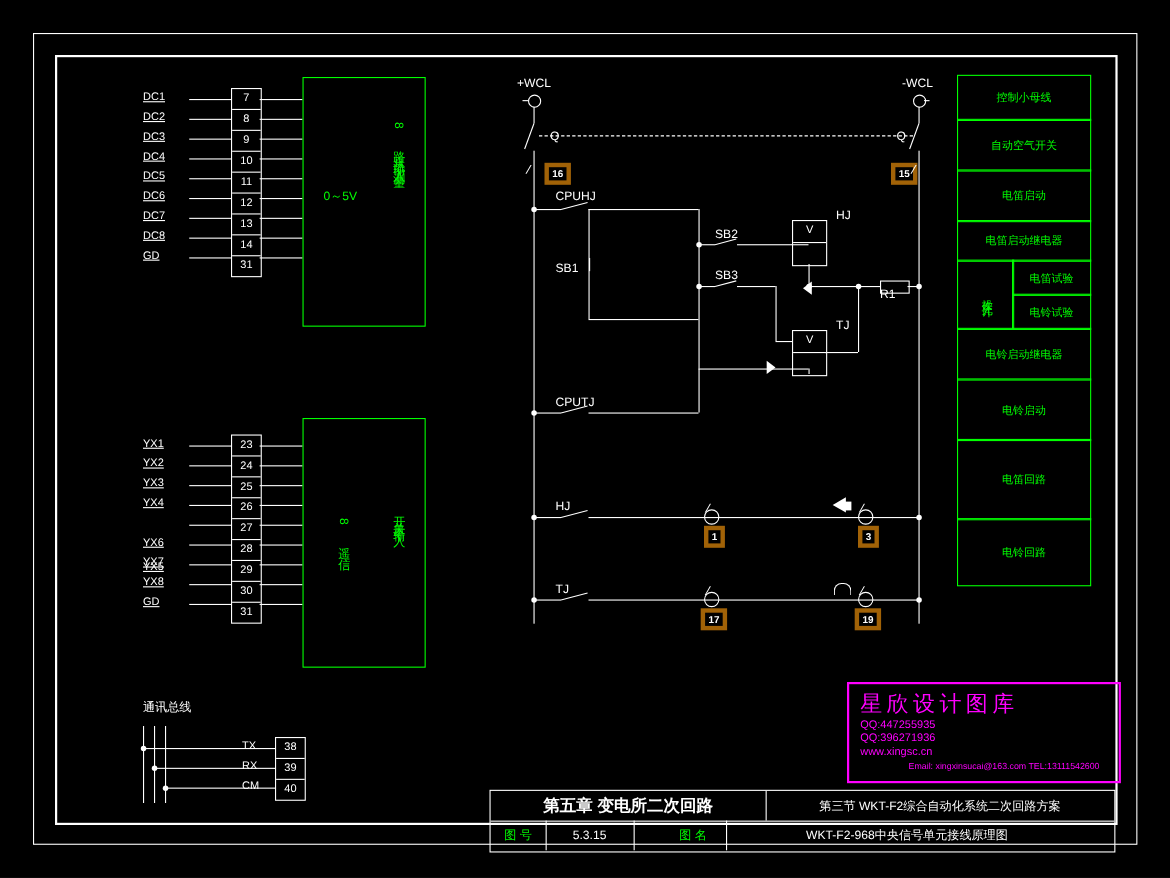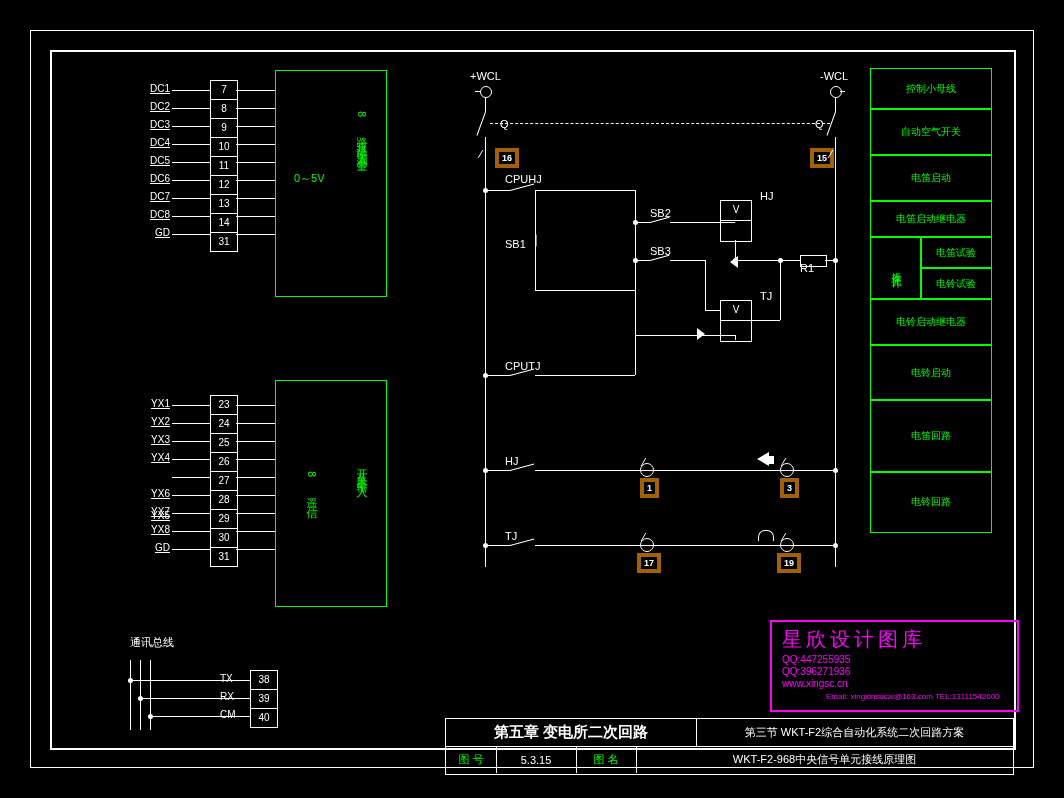--- a/index.html
+++ b/index.html
@@ -45,21 +45,20 @@
     color: #ffffff;
     font-size: 10px;
     text-align: center;
     line-height: 18px;
   }
   .term-label {
     position: absolute;
     color: #ffffff;
     font-size: 10px;
     text-decoration: underline;
-    text-align: right;
     width: 40px;
   }
 
   .legend-box {
     position: absolute;
     border: 1px solid #00ff00;
     color: #00ff00;
     font-size: 10px;
     display: flex;
     align-items: center;
@@ -394,21 +393,21 @@
     <div class="legend-box" style="left:870px; top:344px; width:120px; height:55px; ">电铃启动</div>
     <div class="legend-box" style="left:870px; top:471px; width:120px; height:60px; ">电铃回路</div>
     <div class="legend-box" style="left:870px; top:399px; width:120px; height:72px; ">电笛回路</div>
 
   <div class="title-block">
     <div class="wire wire-h" style="left:0; top:27px; width:567px; background:#fff;"></div>
     <div class="tb-cell" style="left:0; top:0; width:250px; height:27px; font-size:15px; font-weight:bold;">第五章 变电所二次回路</div>
     <div class="tb-cell" style="left:250px; top:0; width:317px; height:27px; border-right:none; font-size:11px;">第三节 WKT-F2综合自动化系统二次回路方案</div>
     <div class="tb-cell" style="left:0; top:27px; width:50px; height:27px; color:#00ff00;">图 号</div>
     <div class="tb-cell" style="left:50px; top:27px; width:80px; height:27px;">5.3.15</div>
-    <div class="tb-cell" style="left:130px; top:27px; width:60px; height:27px; color:#00ff00;">图 名</div>
+    <div class="tb-cell" style="left:130px; top:27px; width:60px; height:27px; color:#00ff00;padding-left:24px;">图 名</div>
     <div class="tb-cell" style="left:190px; top:27px; width:377px; height:27px; border-right:none;">WKT-F2-968中央信号单元接线原理图</div>
   </div>
 
   <div class="watermark">
     <div class="wm-title">星欣设计图库</div>
     <div class="wm-line" style="top:32px;">QQ:447255935</div>
     <div class="wm-line" style="top:44px;">QQ:396271936</div>
     <div class="wm-line" style="top:56px;">www.xingsc.cn</div>
     <div class="wm-line" style="top:70px; font-size:8px;padding-left:44px;">Email: xingxinsucai@163.com  TEL:13111542600</div>
   </div>

